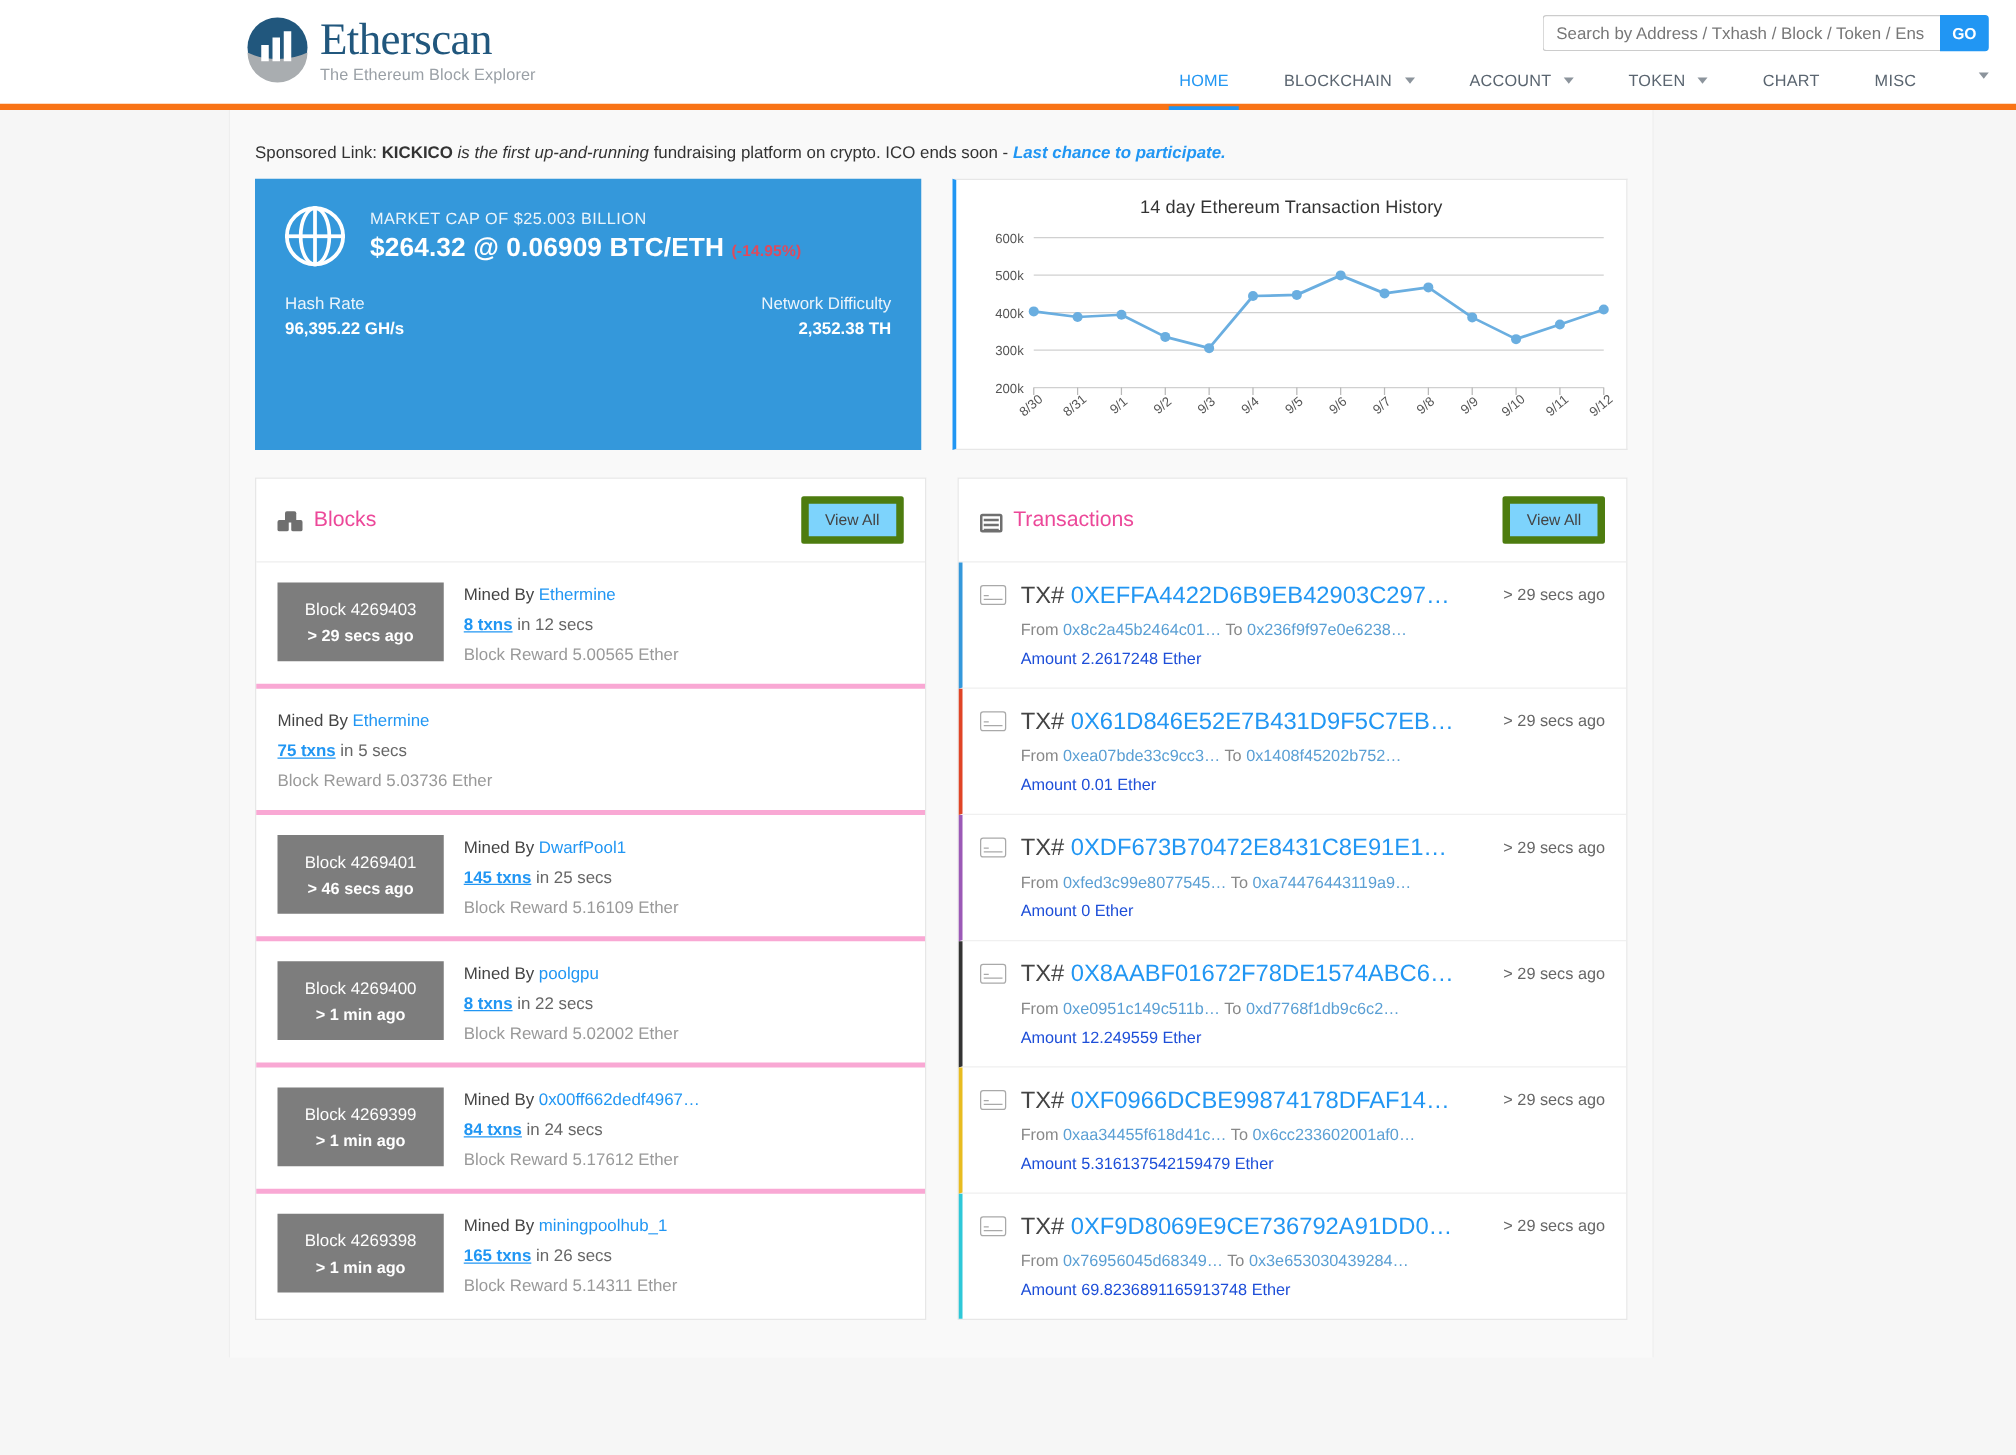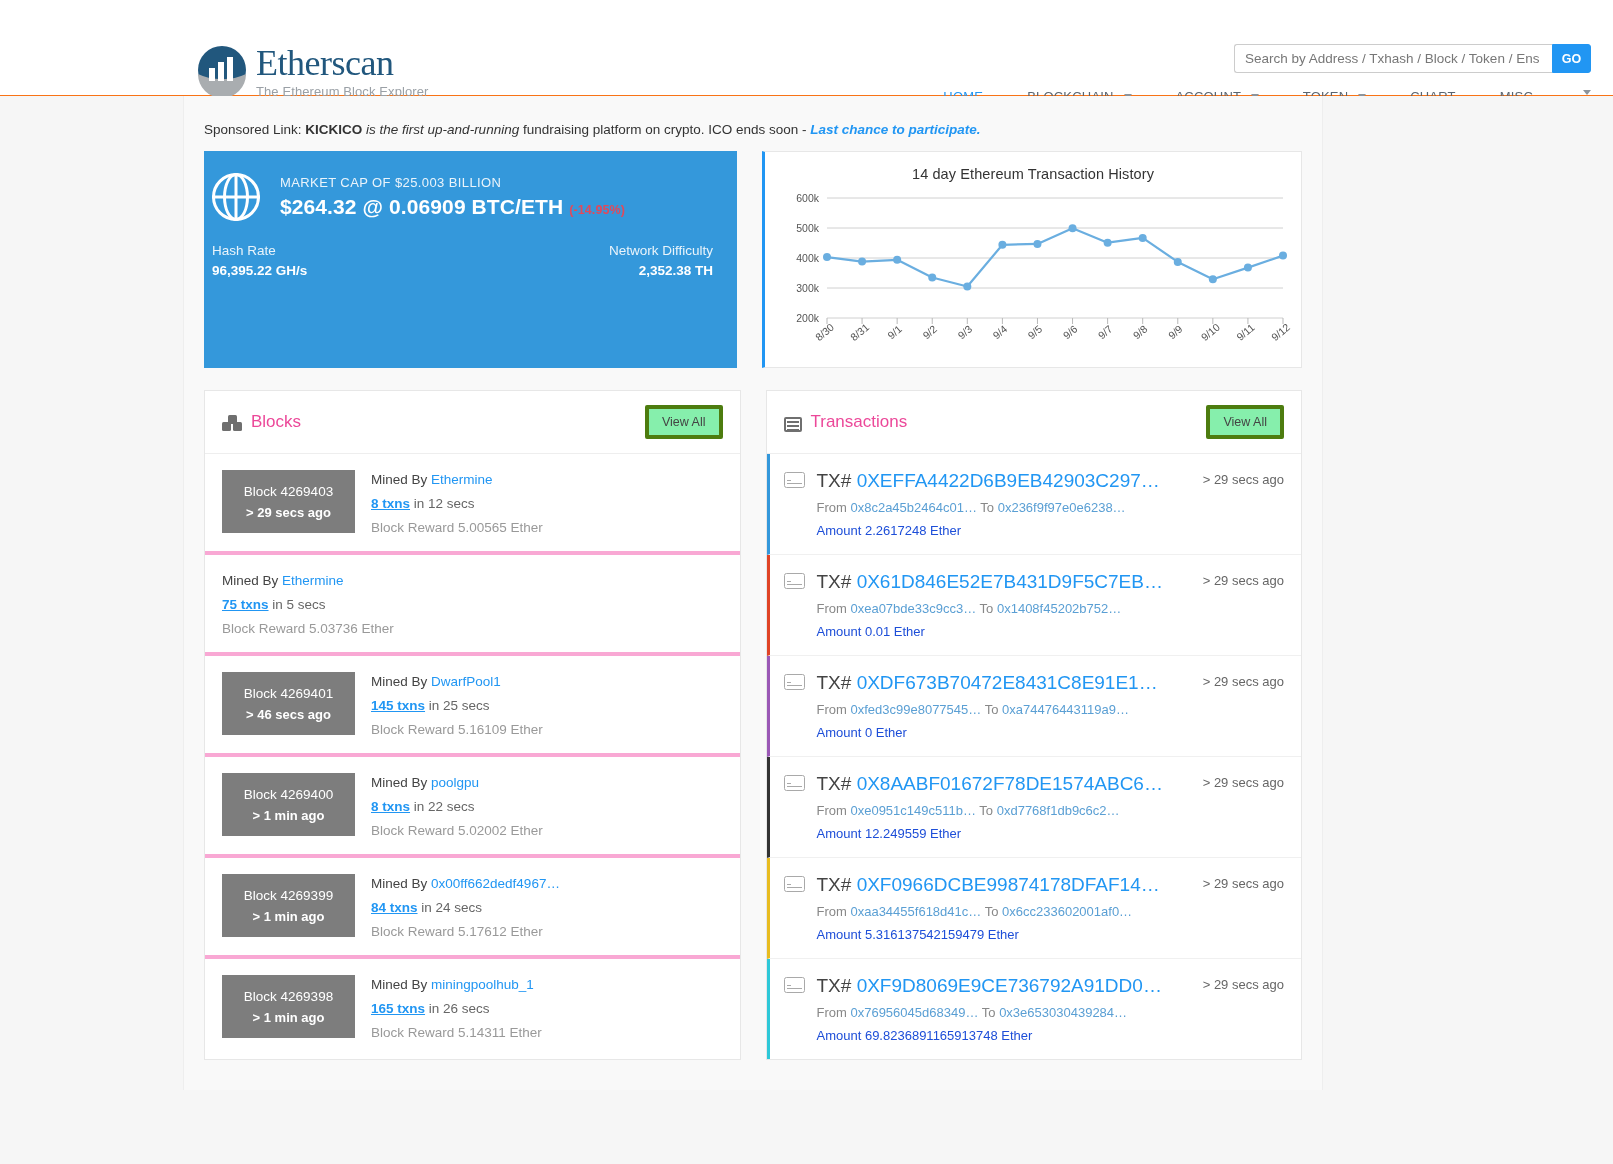--- a/index.html
+++ b/index.html
@@ -7,24 +7,23 @@
     width: 1613px; height: 1164px;
     background: #ffffff;
     font-family: "Liberation Sans", sans-serif;
     color: #333;
     overflow: hidden;
   }
 
   
   .header {
     position: relative;
-    height: 64px;
+    height: 88px;
     background: #fff;
-    border-bottom: 1px solid #f97316;
-    margin-top: 32px;
+    border-bottom: 5px solid #f97316;
   }
   .logo-wrap {
     position: absolute; left: 194px; top: 12px;
     display: flex; align-items: center;
   }
   .logo-mark { width: 56px; height: 56px; position: relative; }
   .logo-text-wrap { margin-left: 6px; }
   .logo-title {
     font-family: "Liberation Serif", serif;
     font-size: 36px; color: #21577d; letter-spacing: -0.5px;
@@ -115,21 +114,21 @@
   }
   .sponsored b { font-weight: bold; }
   .sponsored i { font-style: italic; }
   .sponsored a { color: #2196f3; text-decoration: none; font-weight: bold; font-style: italic; }
 
   
   .top-row { display: flex; gap: 25px; padding: 0 20px; }
 
   .stats-card {
     width: 540px; background: #3498db; color: #fff;
-    padding: 22px 24px 20px 8px; min-height: 217px;
+    padding: 22px 24px 20px 24px; min-height: 217px;
   }
   .stats-head { display: flex; align-items: center; gap: 20px; }
   .globe {
     width: 48px; height: 48px; border-radius: 50%;
     border: 3px solid #fff; position: relative; flex: none;
   }
   .globe::before {
     content: ""; position: absolute; left: 50%; top: -3px; bottom: -3px;
     width: 0; border-left: 3px solid #fff; transform: translateX(-50%);
   }
@@ -182,21 +181,21 @@
   .panel-head {
     display: flex; align-items: center; justify-content: space-between;
     padding: 14px 17px; border-bottom: 1px solid #eee;
     min-height: 54px;
   }
   .panel-title {
     display: flex; align-items: flex-end; gap: 9px;
     font-size: 17px; color: #ec4899;
   }
   .view-all {
-    border: 4px solid #4d7c0f; background: #86efac; color: #444;
+    border: 6px solid #4d7c0f; background: #7dd3fc; color: #444;
     font-size: 12.5px; padding: 6px 13px; cursor: pointer; border-radius: 2px;
     font-family: "Liberation Sans", sans-serif;
   }
 
   
   .blocks-icon { width: 20px; height: 17px; position: relative; flex: none; }
   .cube {
     position: absolute; width: 9px; height: 9px; background: #6f6f6f;
     border-radius: 1.5px;
   }

